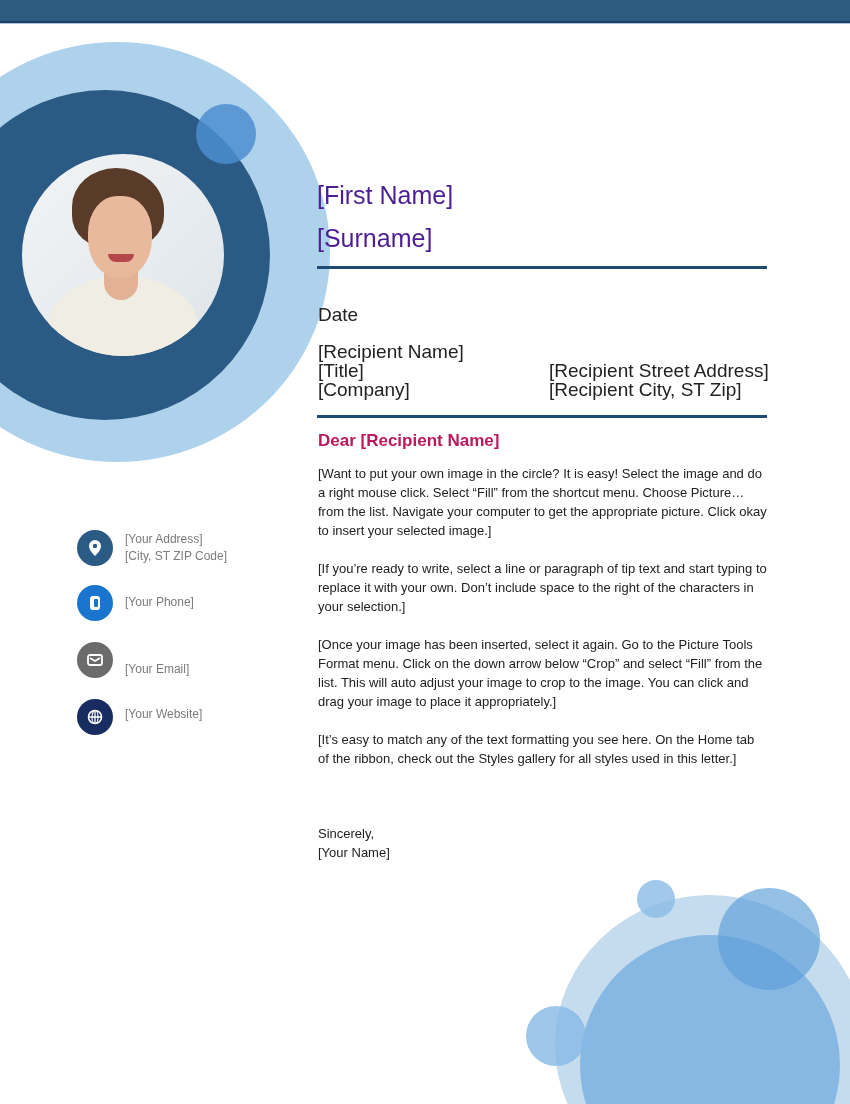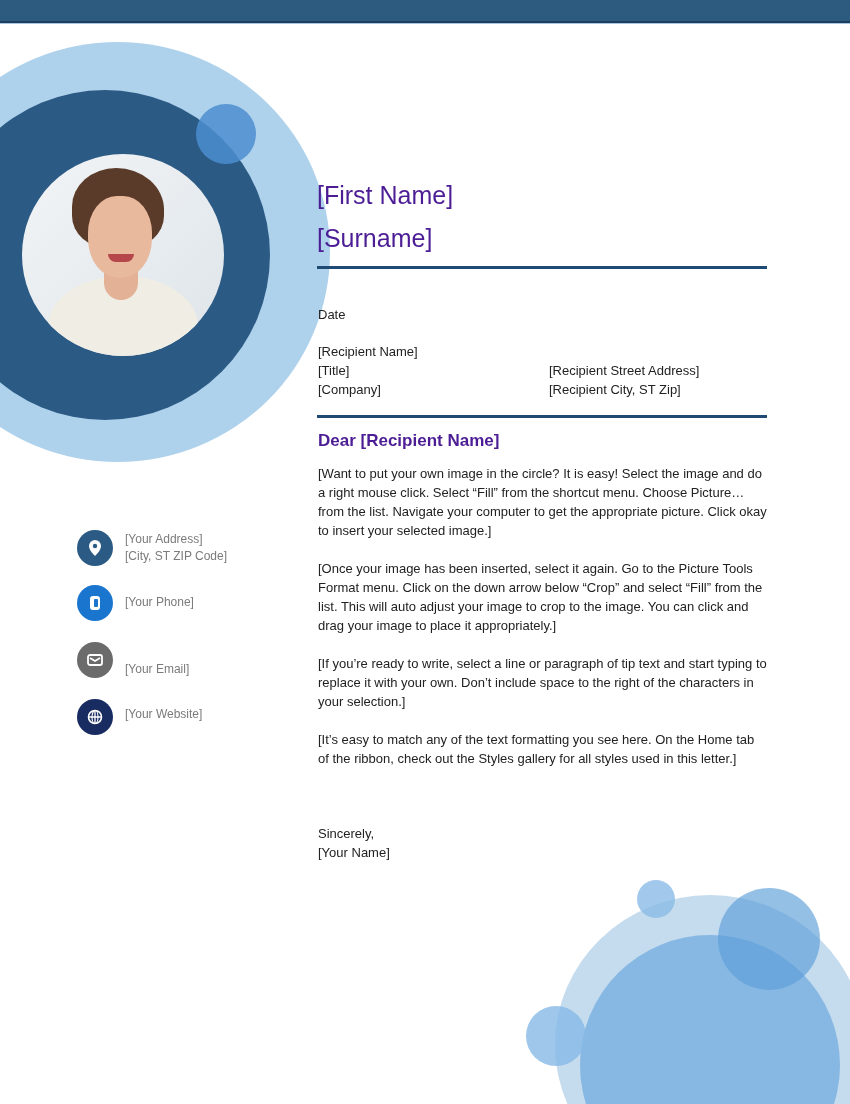--- a/index.html
+++ b/index.html
@@ -19,25 +19,25 @@
   .b1 { left:555px; top:895px; width:310px; height:300px; background:#bfd7ec; opacity:.9; }
   .b2 { left:580px; top:935px; width:260px; height:260px; background:#77afe0; opacity:.8; }
   .b3 { left:718px; top:888px; width:102px; height:102px; background:#5c9ed9; opacity:.65; }
   .b4 { left:637px; top:880px; width:38px; height:38px; background:#8bbce6; opacity:.8; }
   .b5 { left:526px; top:1006px; width:60px; height:60px; background:#86b9e6; opacity:.8; }
 
   .name { position:absolute; left:317px; top:174px; color:#4c1d95; font-size:25px; line-height:43px; }
   .rule { position:absolute; left:317px; height:3px; background:#1f4a73; width:450px; }
   .rule1 { top:266px; }
   .rule2 { top:415px; }
-  .text { position:absolute; font-size:13px; color:#222; line-height:19px; }
+  .text { position:absolute; font-size:19px; color:#222; line-height:19px; }
   .date { left:318px; top:305px; }
   .rcol1 { left:318px; top:342px; }
   .rcol2 { left:549px; top:361px; }
-  .salutation { position:absolute; left:318px; top:431px; font-size:17px; font-weight:bold; color:#4c1d95; }
+  .salutation { position:absolute; left:318px; top:431px; font-size:17px; font-weight:bold; color:#be185d; }
   .body { position:absolute; left:318px; top:464px; width:450px; font-size:13px; color:#222; line-height:19px; }
   .body p { margin:0 0 19px 0; }
   .closing { position:absolute; left:318px; top:824px; font-size:13px; line-height:19px; color:#222; }
 
   .contact { position:absolute; left:77px; display:flex; align-items:flex-start; }
   .cicon { width:36px; height:36px; border-radius:50%; display:flex; align-items:center; justify-content:center; color:#fff; font-size:15px; flex:none; }
   .clabel { margin-left:12px; font-size:12px; color:#7b7b7b; line-height:17px; }
   .c1 { top:530px;align-items:center; } .c1 .cicon { background:#2b5a85; }
   .c2 { top:585px; } .c2 .cicon { background:#1a75cf; }
   .c3 { top:642px;align-items:flex-end; } .c3 .cicon { background:#6b6b6b; }
@@ -82,22 +82,22 @@
 <div class="text rcol2">
   <div>[Recipient Street Address]</div>
   <div>[Recipient City, ST Zip]</div>
 </div>
 <div class="rule rule2"></div>
 
 <div class="salutation">Dear [Recipient Name]</div>
 
 <div class="body">
   <p>[Want to put your own image in the circle?  It is easy!  Select the image and do a right mouse click.  Select “Fill” from the shortcut menu.  Choose Picture… from the list.  Navigate your computer to get the appropriate picture.  Click okay to insert your selected image.]</p>
+  <p>[If you’re ready to write, select a line or paragraph of tip text and start typing to replace it with your own. Don’t include space to the right of the characters in your selection.]</p>
   <p>[Once your image has been inserted, select it again.  Go to the Picture Tools Format menu. Click on the down arrow below “Crop” and select “Fill” from the list.  This will auto adjust your image to crop to the image.  You can click and drag your image to place it appropriately.]</p>
-  <p>[If you’re ready to write, select a line or paragraph of tip text and start typing to replace it with your own. Don’t include space to the right of the characters in your selection.]</p>
   <p>[It’s easy to match any of the text formatting you see here. On the Home tab of the ribbon, check out the Styles gallery for all styles used in this letter.]</p>
 </div>
 
 <div class="closing">
   <div>Sincerely,</div>
   <div>[Your Name]</div>
 </div>
 
 <div class="contact c1">
   <div class="cicon">

